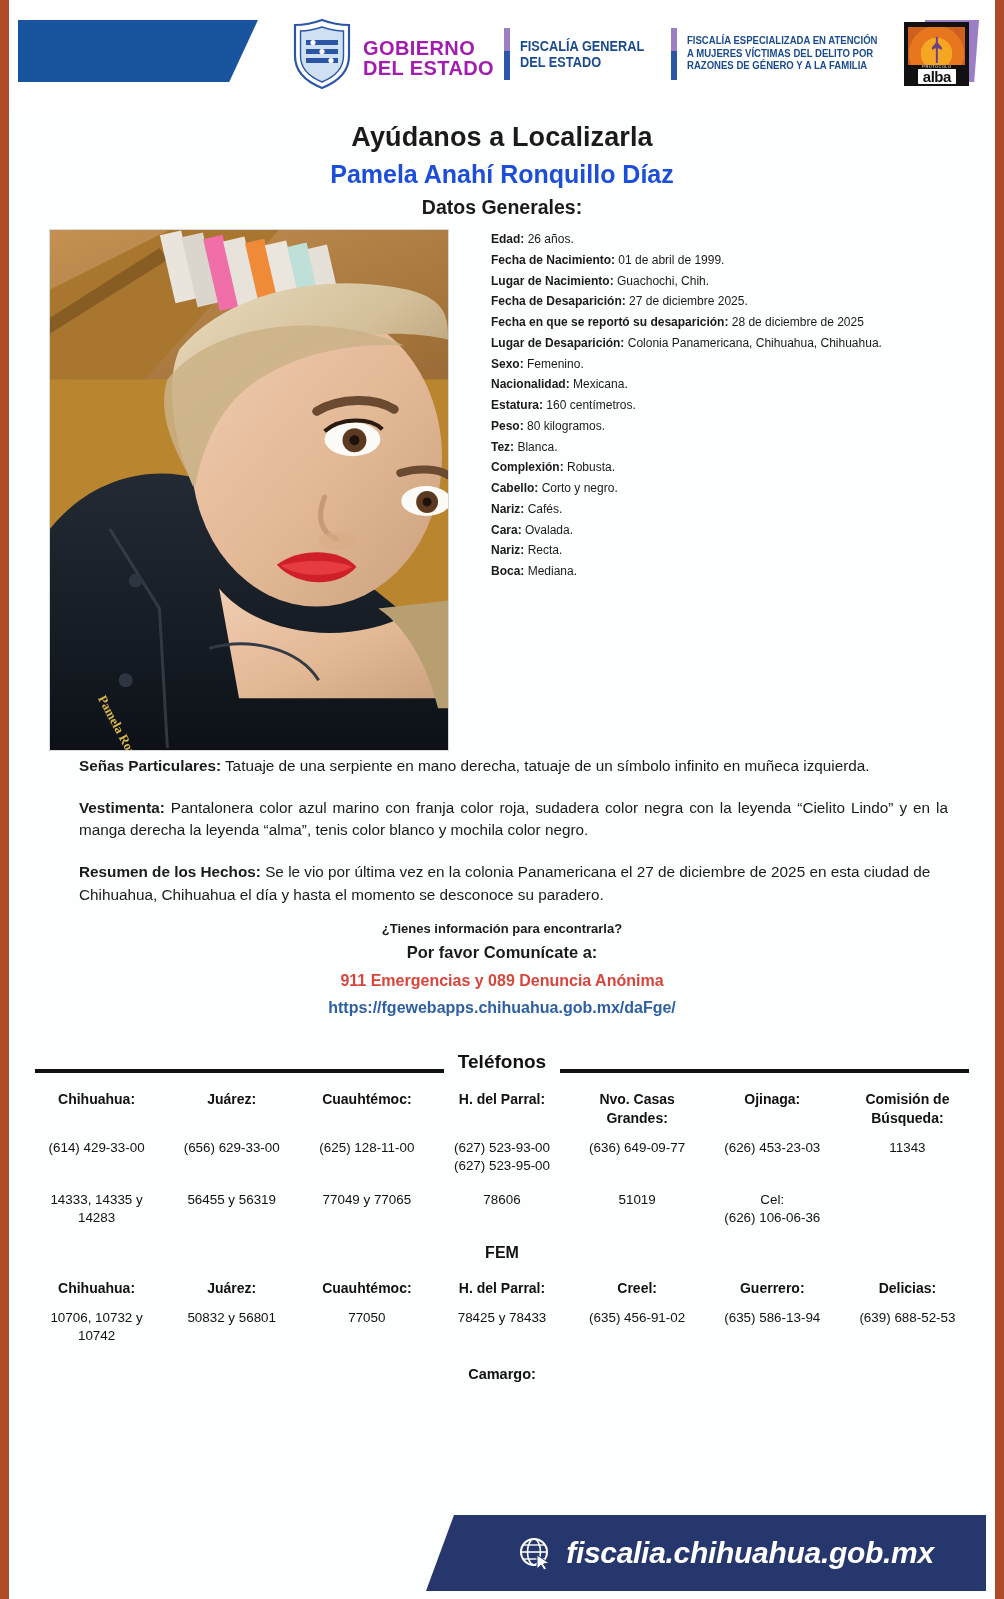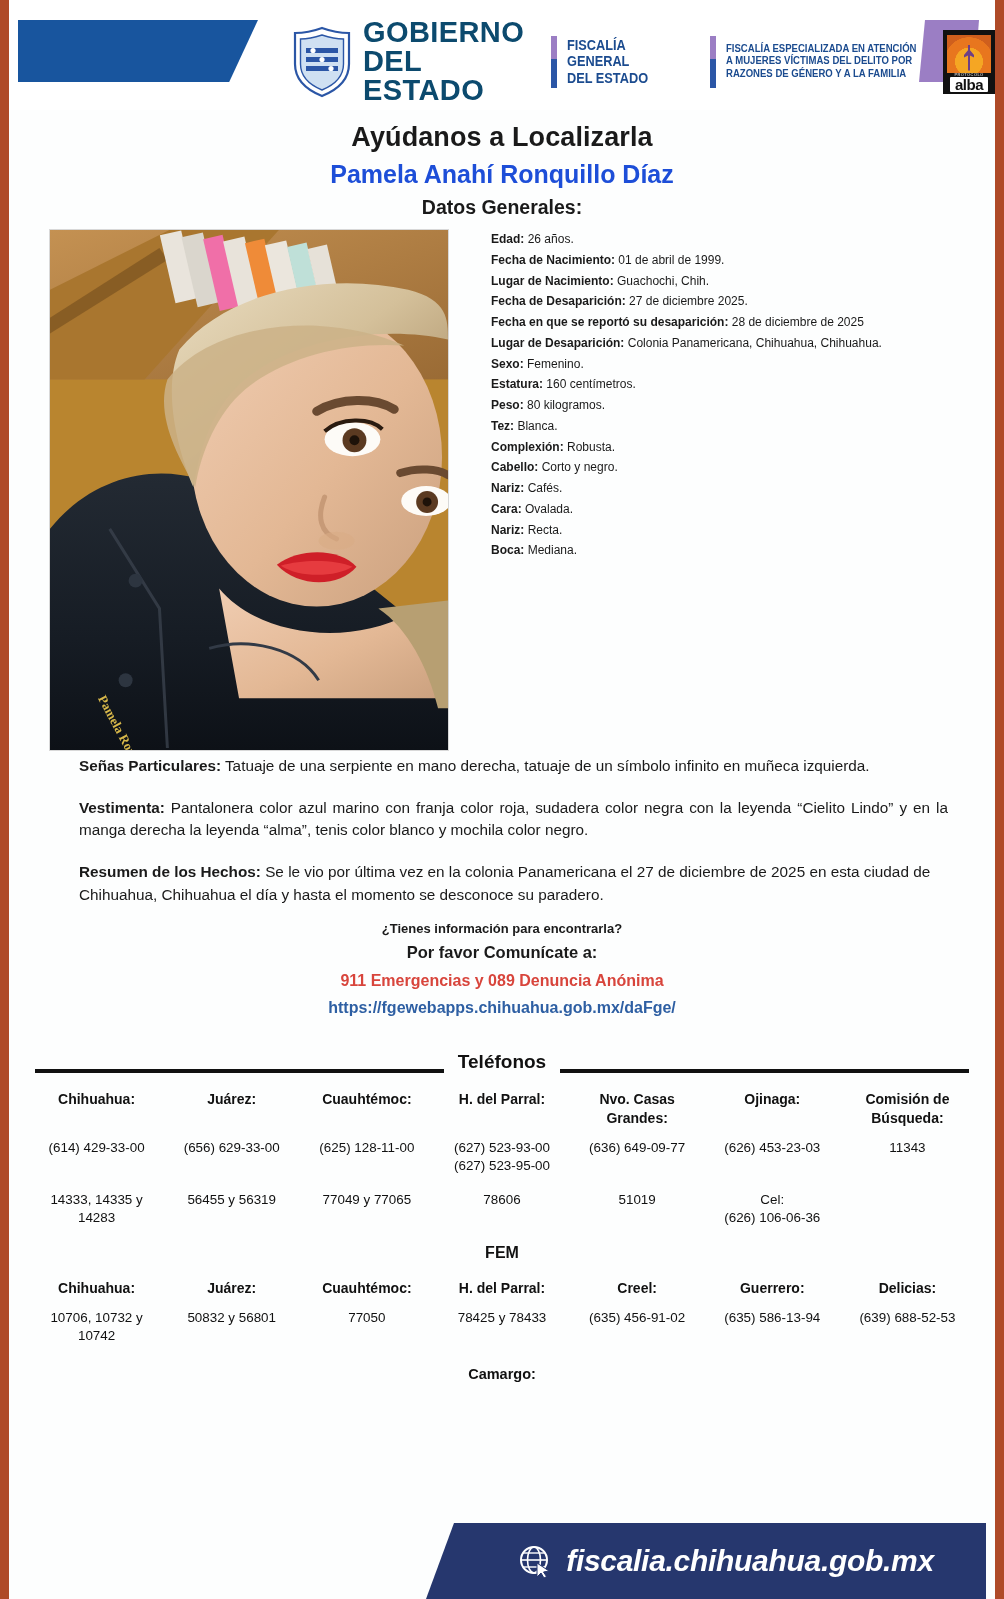--- a/index.html
+++ b/index.html
@@ -36,35 +36,36 @@
     clip-path:polygon(10% 0, 100% 0, 92% 100%, 0 100%);
   }
   .hdr-center{
     position:absolute;left:282px;top:18px;
     display:flex;align-items:center;gap:10px;
   }
   .shield{
     width:62px;height:72px;flex:0 0 auto;
   }
   .gob-text{
-    color:#0c4a6e;font-weight:bold;font-size:29px;line-height:1.0;
+    color:#a21caf;font-weight:bold;font-size:20px;line-height:1.0;
     letter-spacing:.4px;
+    margin-top:8px;
   }
   .gob-text .l2{display:block;}
   .vbar{width:6px;height:52px;background:linear-gradient(#9b7ec4 0 45%,#2b56a6 45% 100%);flex:0 0 auto;}
   .fg-text{
     color:#1b4b8f;font-weight:bold;font-size:14.5px;line-height:1.12;
     font-stretch:condensed;transform:scaleX(.88);transform-origin:left center;
   }
   .fem-text{
     color:#1b4b8f;font-weight:bold;font-size:10.4px;line-height:1.2;
     transform:scaleX(.92);transform-origin:left center;white-space:nowrap;
   }
   .alba{
-    width:52px;height:64px;background:#111;
+    width:65px;height:64px;background:#111;
     display:flex;flex-direction:column;align-items:center;justify-content:flex-end;
     padding-bottom:2px;box-sizing:border-box;position:relative;flex:0 0 auto;
   }
   .alba-art{
     position:absolute;left:4px;right:4px;top:5px;height:38px;
     background:radial-gradient(circle at 50% 70%, #f5a623 0 40%, #e8761e 41% 70%, #cf5f1d 71% 100%);
   }
   .alba-fig{
     position:absolute;left:50%;top:10px;transform:translateX(-50%);
     width:10px;height:26px;background:#6d3f86;
@@ -140,21 +141,21 @@
     text-align:center;font-size:16px;font-weight:bold;color:#111;
     margin-top:14px;
   }
   .camargo{
     text-align:center;margin-top:18px;
   }
   .camargo .t{font-size:14.5px;font-weight:bold;color:#111;}
   .camargo .n{font-size:13.6px;color:#111;margin-top:8px;}
   
   .footer{
-    position:absolute;left:9px;right:9px;bottom:0;height:85px;
+    position:absolute;left:9px;right:9px;bottom:8px;height:85px;
   }
   .footer-band{
     position:absolute;right:0;bottom:0;width:560px;height:76px;
     background:#26376e;
     clip-path:polygon(5% 0, 100% 0, 100% 100%, 0 100%);
     display:flex;align-items:center;justify-content:center;gap:14px;
     padding-left:40px;box-sizing:border-box;
   }
   .globe{width:34px;height:34px;flex:0 0 auto;}
   .footer-url{
@@ -293,20 +294,21 @@
     </div>
 
     <div class="datalist">
       <div><span class="k">Edad:</span><span> 26 años.</span></div>
       <div><span class="k">Fecha de Nacimiento:</span><span> 01 de abril de 1999.</span></div>
       <div><span class="k">Lugar de Nacimiento:</span><span> Guachochi, Chih.</span></div>
       <div><span class="k">Fecha de Desaparición:</span><span> 27 de diciembre 2025.</span></div>
       <div><span class="k">Fecha en que se reportó su desaparición:</span><span> 28 de diciembre de 2025</span></div>
       <div><span class="k">Lugar de Desaparición:</span><span> Colonia Panamericana, Chihuahua, Chihuahua.</span></div>
       <div><span class="k">Sexo:</span><span> Femenino.</span></div>
+      <div><span class="k">Nacionalidad:</span><span> Mexicana.</span></div>
       <div><span class="k">Estatura:</span><span> 160 centímetros.</span></div>
       <div><span class="k">Peso:</span><span> 80 kilogramos.</span></div>
       <div><span class="k">Tez:</span><span> Blanca.</span></div>
       <div><span class="k">Complexión:</span><span> Robusta.</span></div>
       <div><span class="k">Cabello:</span><span> Corto y negro.</span></div>
       <div><span class="k">Nariz:</span><span> Cafés.</span></div>
       <div><span class="k">Cara:</span><span> Ovalada.</span></div>
       <div><span class="k">Nariz:</span><span> Recta.</span></div>
       <div><span class="k">Boca:</span><span> Mediana.</span></div>
     </div>

